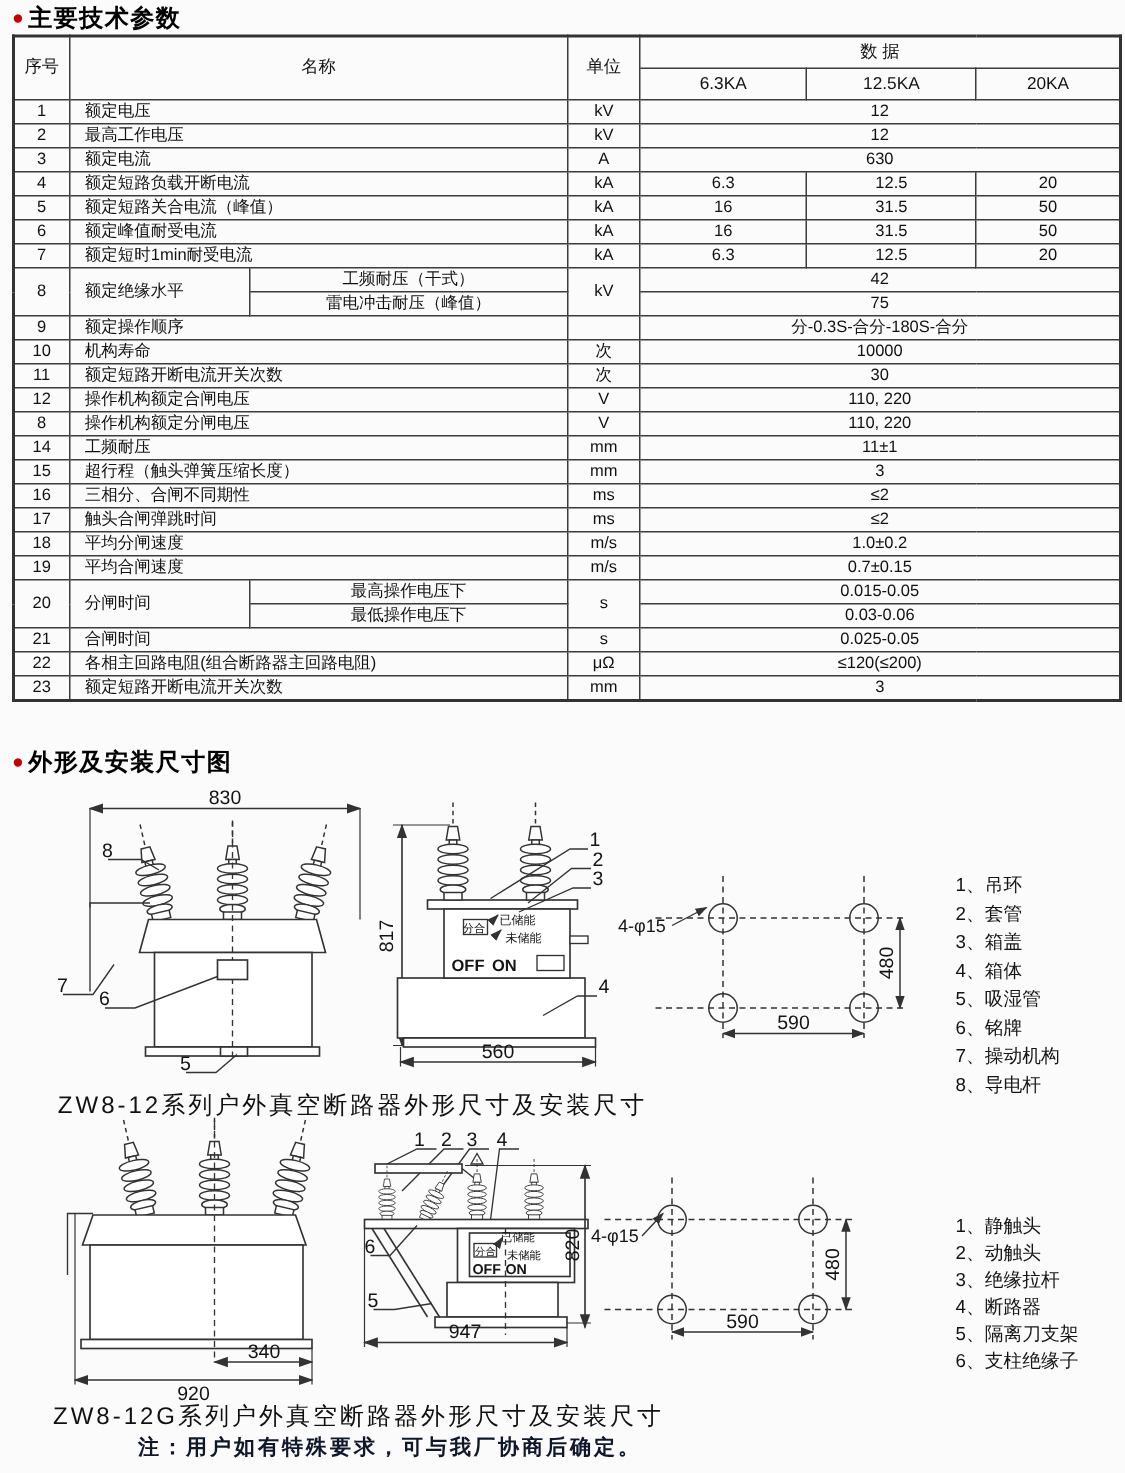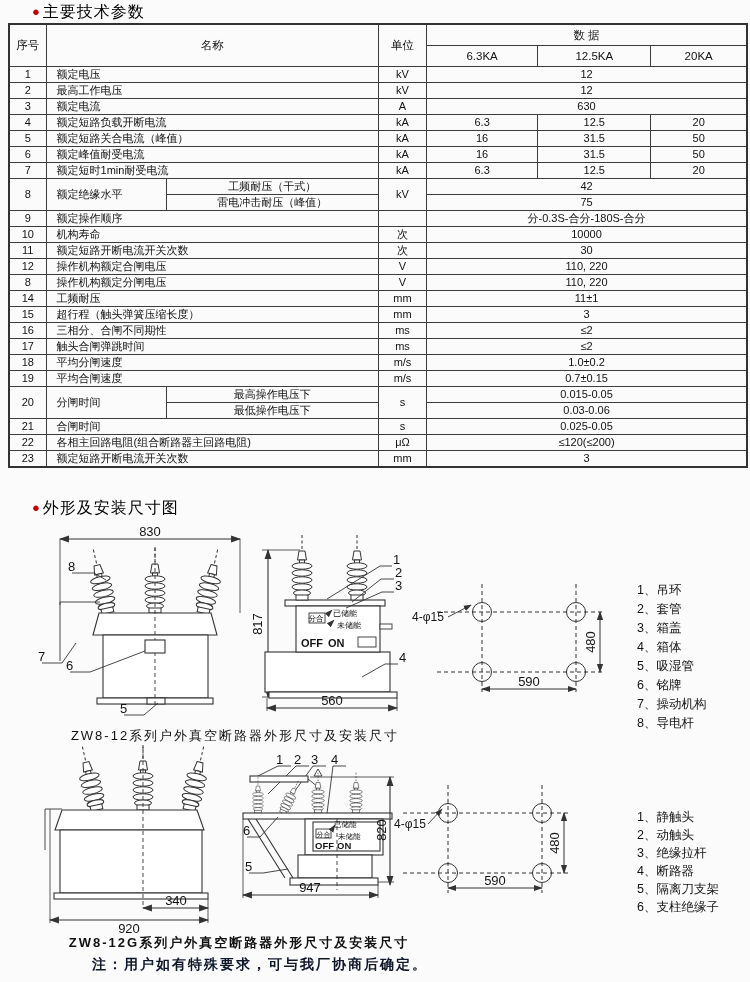--- a/index.html
+++ b/index.html
@@ -1,27 +1,27 @@
 <!DOCTYPE html>
 <html><head>
 <meta charset="utf-8">
 <style>
   html,body{margin:0;padding:0;}
   body{width:750px;height:982px;position:relative;background:#fbfbfb;
        font-family:"Liberation Sans","DejaVu Sans",sans-serif;color:#111;overflow:hidden;}
-  .sec-title{position:absolute;left:8px;font-size:16px;font-weight:normal;color:#000;letter-spacing:1px;margin-left:24px;}
+  .sec-title{position:absolute;left:8px;font-size:16px;font-weight:bold;color:#000;letter-spacing:1px;}
   .sec-title .dot{color:#c40000;font-size:13px;margin-right:2px;vertical-align:1px;}
   table.ptable{position:absolute;left:8px;top:23px;border-collapse:collapse;table-layout:fixed;
        width:740px;border:2px solid #333;}
   .ptable td,.ptable th{border:1px solid #3c3c3c;font-weight:normal;font-size:11px;color:#111;
        text-align:center;padding:0 2px;height:15px;line-height:13px;white-space:nowrap;overflow:hidden;}
   .ptable th{height:20px;font-size:11.5px;}
   .ptable td.lft{text-align:left;padding-left:10px;}
   .dwg{position:absolute;left:0;}
-  .caption{position:absolute;text-align:center;font-size:13px;color:#111;letter-spacing:2px;}
+  .caption{position:absolute;text-align:center;font-size:16px;color:#111;letter-spacing:2px;}
   .note{position:absolute;font-size:14px;font-weight:bold;letter-spacing:2px;color:#0f172a;}
   svg .txt{fill:#141414;font-family:"Liberation Sans","DejaVu Sans",sans-serif;}
 </style>
 </head>
 <body>
 
 <div class="sec-title" style="top:2px;"><span class="dot">●</span><span>主要技术参数</span></div>
 
 <table class="ptable">
   <colgroup>
@@ -419,15 +419,15 @@
 
   <g>
     <text class="txt" x="637" y="76" font-size="12.5">1、静触头</text>
     <text class="txt" x="637" y="94" font-size="12.5">2、动触头</text>
     <text class="txt" x="637" y="112" font-size="12.5">3、绝缘拉杆</text>
     <text class="txt" x="637" y="130" font-size="12.5">4、断路器</text>
     <text class="txt" x="637" y="148" font-size="12.5">5、隔离刀支架</text>
     <text class="txt" x="637" y="166" font-size="12.5">6、支柱绝缘子</text>
   </g>
 </svg>
-<div class="caption" style="top:934px;left:0;width:478px;font-weight:bold;">ZW8-12G系列户外真空断路器外形尺寸及安装尺寸</div>
+<div class="caption" style="top:934px;left:0;width:478px;">ZW8-12G系列户外真空断路器外形尺寸及安装尺寸</div>
 
 <div class="note" style="top:956px;left:92px;">注：用户如有特殊要求，可与我厂协商后确定。</div>
 
 </body></html>

